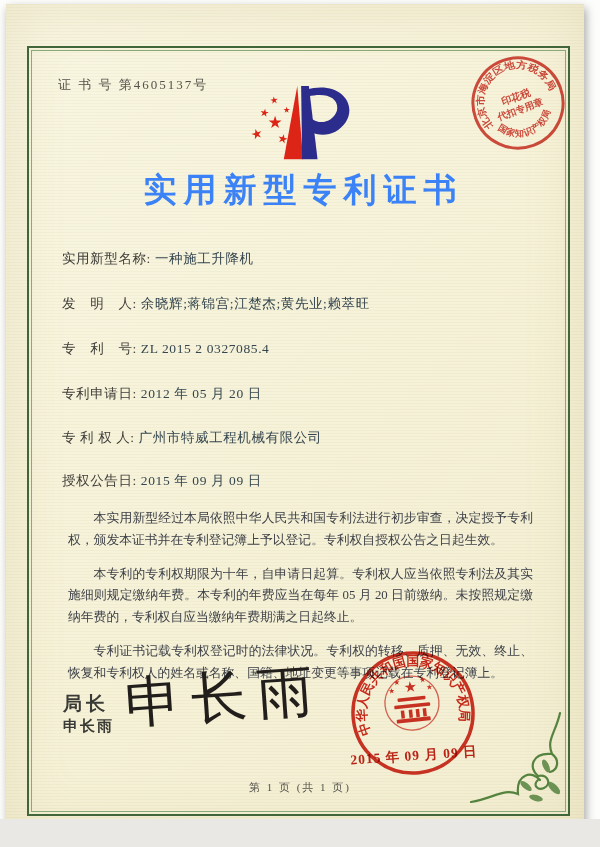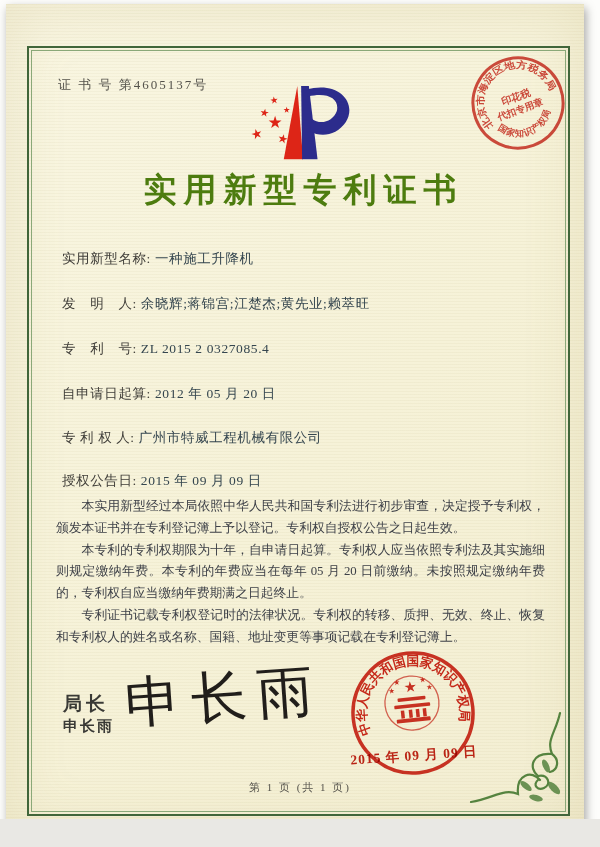--- a/index.html
+++ b/index.html
@@ -10,28 +10,28 @@
            repeating-linear-gradient(180deg, rgba(140,125,60,.05) 0 1px, rgba(0,0,0,0) 1px 3px),
            linear-gradient(135deg,#f9f6e2 0%,#f6f2d8 55%,#f3eed2 100%);
          box-shadow:2px 4px 9px rgba(0,0,0,.35), inset 0 0 60px rgba(170,150,80,.18);}
   .frame-outer{position:absolute;left:27px;top:46px;width:539px;height:766px;
          border:2px solid #41663a;z-index:1;}
   .frame-inner{position:absolute;left:2px;top:2px;right:2px;bottom:2px;border:1px solid #8aa878;}
   .cert-no{position:absolute;left:58px;top:76px;font-size:13px;letter-spacing:2px;
          color:#55534c;z-index:3;}
   .logo{position:absolute;left:240px;top:84px;z-index:3;}
   .title{position:absolute;left:0;right:0;top:168px;text-align:center;font-size:33px;
-         font-weight:700;letter-spacing:7px;text-indent:7px;color:#4d7c0f;z-index:3;}
+         font-weight:700;letter-spacing:7px;text-indent:7px;color:#3b82f6;z-index:3;}
   .field{position:absolute;left:62px;font-size:13.5px;color:#3c4247;letter-spacing:.6px;
          white-space:nowrap;z-index:3;}
   .field .lab{color:#3f3d38;}
   .field .val{color:#35464f;}
   .paras{position:absolute;left:56px;top:496px;width:489px;font-size:12.8px;
          line-height:21.8px;color:#3e4148;text-align:justify;z-index:3;}
-  .paras p{margin:0;text-indent:2em;}
+  .paras p{margin:12px;text-indent:2em;}
   .signer-title{position:absolute;left:63px;top:691px;font-size:19px;font-weight:700;
          letter-spacing:4px;color:#3a3a36;z-index:3;}
   .signer-name{position:absolute;left:63px;top:717px;font-size:15px;font-weight:700;
          letter-spacing:2px;color:#3a3a36;z-index:3;}
   .autograph{position:absolute;left:125px;top:660px;font-size:56px;letter-spacing:10px;
          color:#211e1b;transform:rotate(-4deg);z-index:4;font-weight:500;}
   .office-seal{position:absolute;left:343px;top:643px;z-index:5;mix-blend-mode:multiply;
          transform:rotate(-6deg);}
   .seal-date{position:absolute;left:346px;top:747px;width:136px;text-align:center;
          font-size:13.5px;font-weight:700;color:#c4271a;letter-spacing:1px;
@@ -76,21 +76,21 @@
   <div class="field" style="top:250px">
     <span class="lab">实用新型名称: </span><span class="val">一种施工升降机</span>
   </div>
   <div class="field" style="top:295px">
     <span class="lab">发　明　人: </span><span class="val">余晓辉;蒋锦宫;江楚杰;黄先业;赖萃旺</span>
   </div>
   <div class="field" style="top:340px">
     <span class="lab">专　利　号: </span><span class="val">ZL 2015 2 0327085.4</span>
   </div>
   <div class="field" style="top:385px">
-    <span class="lab">自申请日起算: </span><span class="val">2012 年 05 月 20 日</span>
+    <span class="lab">专利申请日: </span><span class="val">2012 年 05 月 20 日</span>
   </div>
   <div class="field" style="top:429px">
     <span class="lab">专 利 权 人: </span><span class="val">广州市特威工程机械有限公司</span>
   </div>
   <div class="field" style="top:472px">
     <span class="lab">授权公告日: </span><span class="val">2015 年 09 月 09 日</span>
   </div>
 
   <div class="paras">
     <p>本实用新型经过本局依照中华人民共和国专利法进行初步审查，决定授予专利权，颁发本证书并在专利登记簿上予以登记。专利权自授权公告之日起生效。</p>

